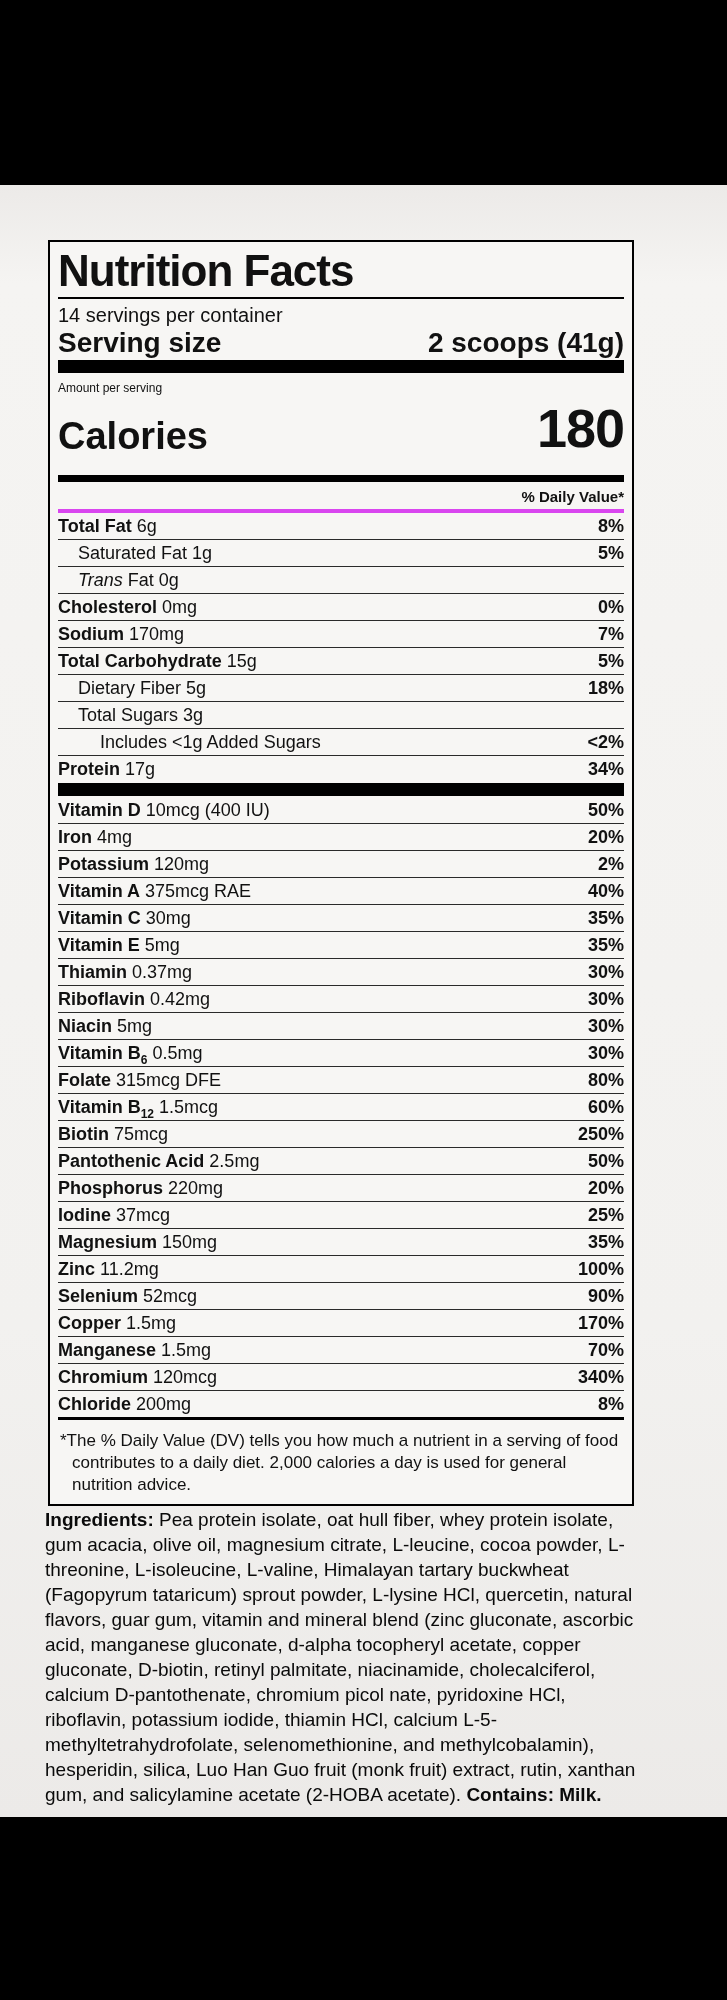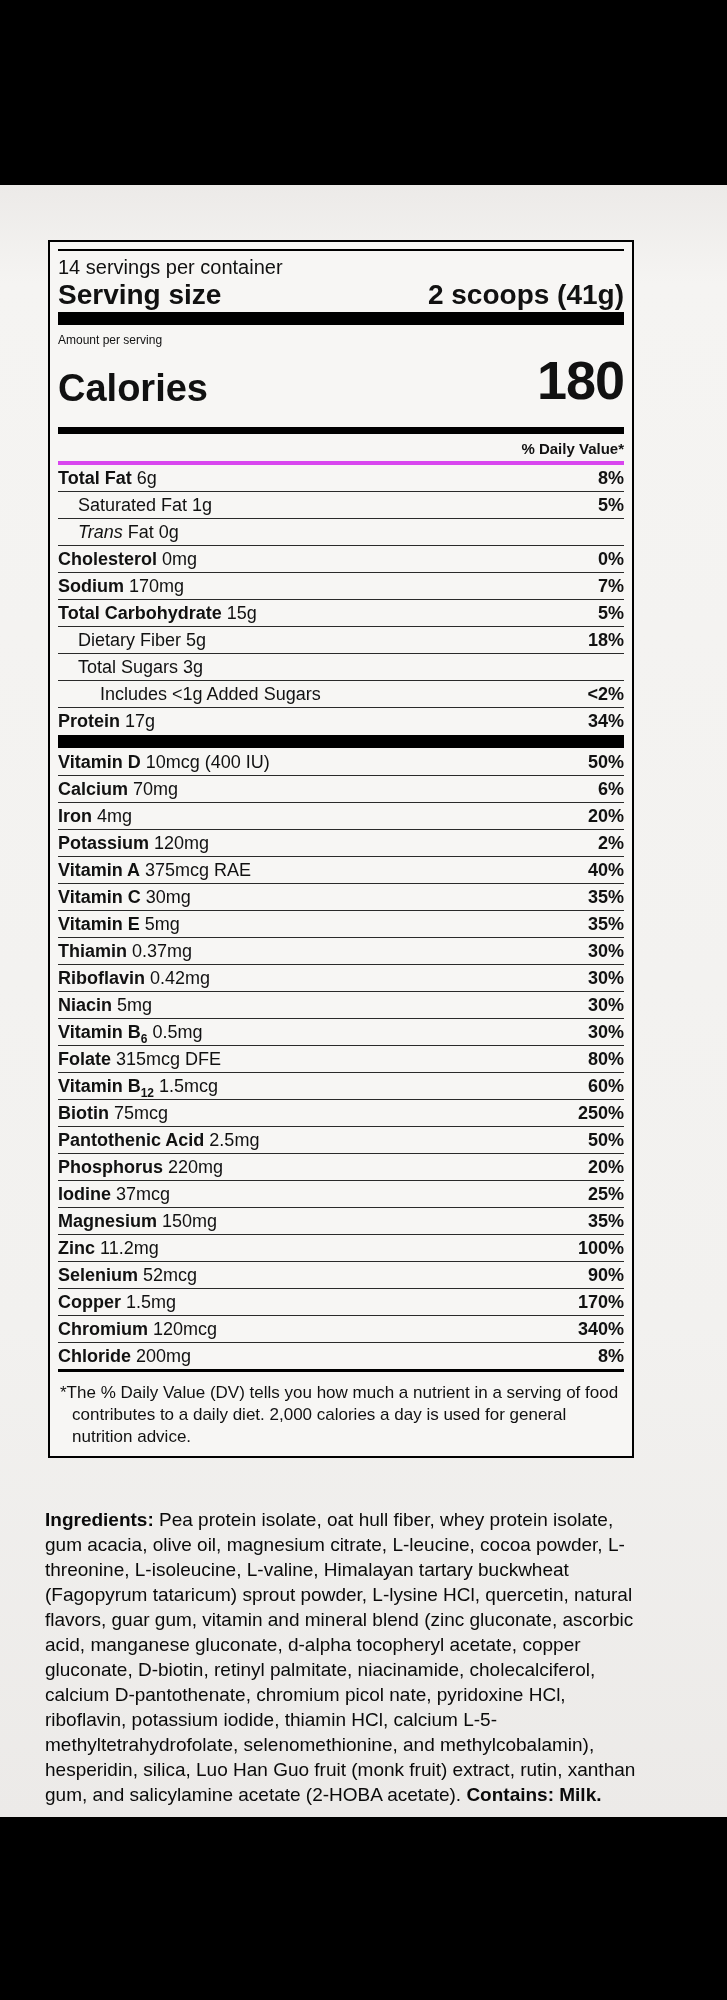--- a/index.html
+++ b/index.html
@@ -64,20 +64,21 @@
     color:#0a0a0a;
   }
   .b{font-weight:bold;}
 </style>
 </head>
 <body>
 
 <div class="pouch">
 
   <div class="nf-box">
+    <div class="nf-title">Nutrition Facts</div>
     <div class="rule-thin"></div>
     <div class="servings">14 servings per container</div>
     <div class="serving-row">
       <span>Serving size</span>
       <span>2 scoops (41g)</span>
     </div>
     <div class="bar-thick"></div>
     <div class="amount-per">Amount per serving</div>
     <div class="cal-row">
       <span class="cal-label">Calories</span>
@@ -127,24 +128,20 @@
           <span class="dv">34%</span>
         </div>
       </div>
     <div class="bar-thick2"></div>
     <div id="micro-rows">
         <div class="nf-row ind0">
           <span class="nm"><b>Vitamin D</b> 10mcg (400 IU)</span>
           <span class="dv">50%</span>
         </div>
         <div class="nf-row ind0">
-          <span class="nm"><b>Calcium</b> 70mg</span>
-          <span class="dv">6%</span>
-        </div>
-        <div class="nf-row ind0">
           <span class="nm"><b>Iron</b> 4mg</span>
           <span class="dv">20%</span>
         </div>
         <div class="nf-row ind0">
           <span class="nm"><b>Potassium</b> 120mg</span>
           <span class="dv">2%</span>
         </div>
         <div class="nf-row ind0">
           <span class="nm"><b>Vitamin A</b> 375mcg RAE</span>
           <span class="dv">40%</span>
@@ -205,20 +202,24 @@
           <span class="nm"><b>Zinc</b> 11.2mg</span>
           <span class="dv">100%</span>
         </div>
         <div class="nf-row ind0">
           <span class="nm"><b>Selenium</b> 52mcg</span>
           <span class="dv">90%</span>
         </div>
         <div class="nf-row ind0">
           <span class="nm"><b>Copper</b> 1.5mg</span>
           <span class="dv">170%</span>
+        </div>
+        <div class="nf-row ind0">
+          <span class="nm"><b>Manganese</b> 1.5mg</span>
+          <span class="dv">70%</span>
         </div>
         <div class="nf-row ind0">
           <span class="nm"><b>Chromium</b> 120mcg</span>
           <span class="dv">340%</span>
         </div>
         <div class="nf-row ind0">
           <span class="nm"><b>Chloride</b> 200mg</span>
           <span class="dv">8%</span>
         </div>
       </div>

